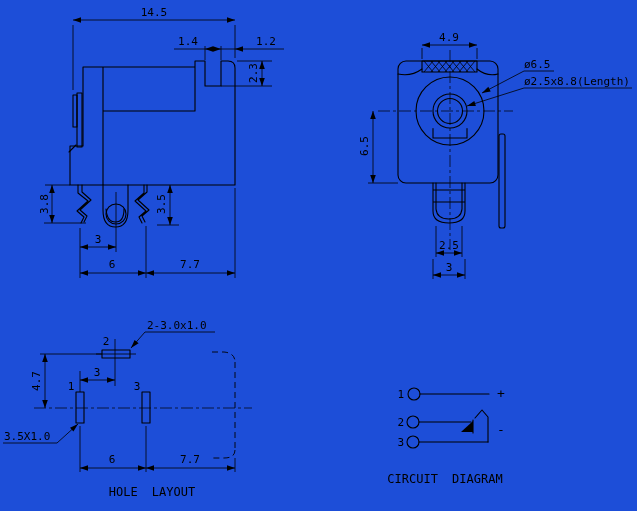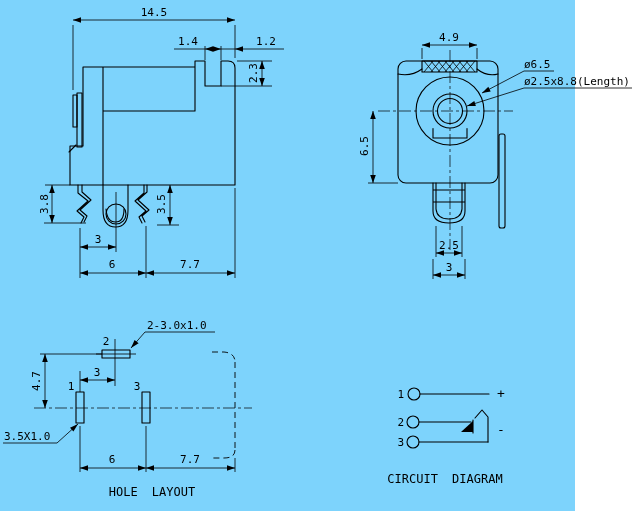--- a/index.html
+++ b/index.html
@@ -1,16 +1,16 @@
 <!DOCTYPE html>
 <html><head>
 <meta charset="utf-8">
 <style>
   html,body{margin:0;padding:0;background:#ffffff;}
-  .page{width:575px;height:511px;background:#7dd3fc;position:relative;}
+  .page{width:637px;height:511px;background:#1d4ed8;position:relative;}
   svg{display:block;}
   .ln{stroke:#000;stroke-width:1.1;fill:none;stroke-linecap:round;stroke-linejoin:round;}
   .thin{stroke:#000;stroke-width:0.8;fill:none;}
   .cl{stroke:#000;stroke-width:0.7;fill:none;stroke-dasharray:12 3 3 3;}
   .dash{stroke:#000;stroke-width:0.9;fill:none;stroke-dasharray:6 4;}
   .arr{fill:#000;stroke:none;}
   .t{font-family:"DejaVu Sans Mono","Liberation Mono",monospace;font-size:11px;fill:#000;}
   .t2{font-family:"DejaVu Sans Mono","Liberation Mono",monospace;font-size:12px;fill:#000;word-spacing:7px;}
   .sign{font-family:"DejaVu Sans Mono","Liberation Mono",monospace;font-size:13px;fill:#000;}
 </style>

